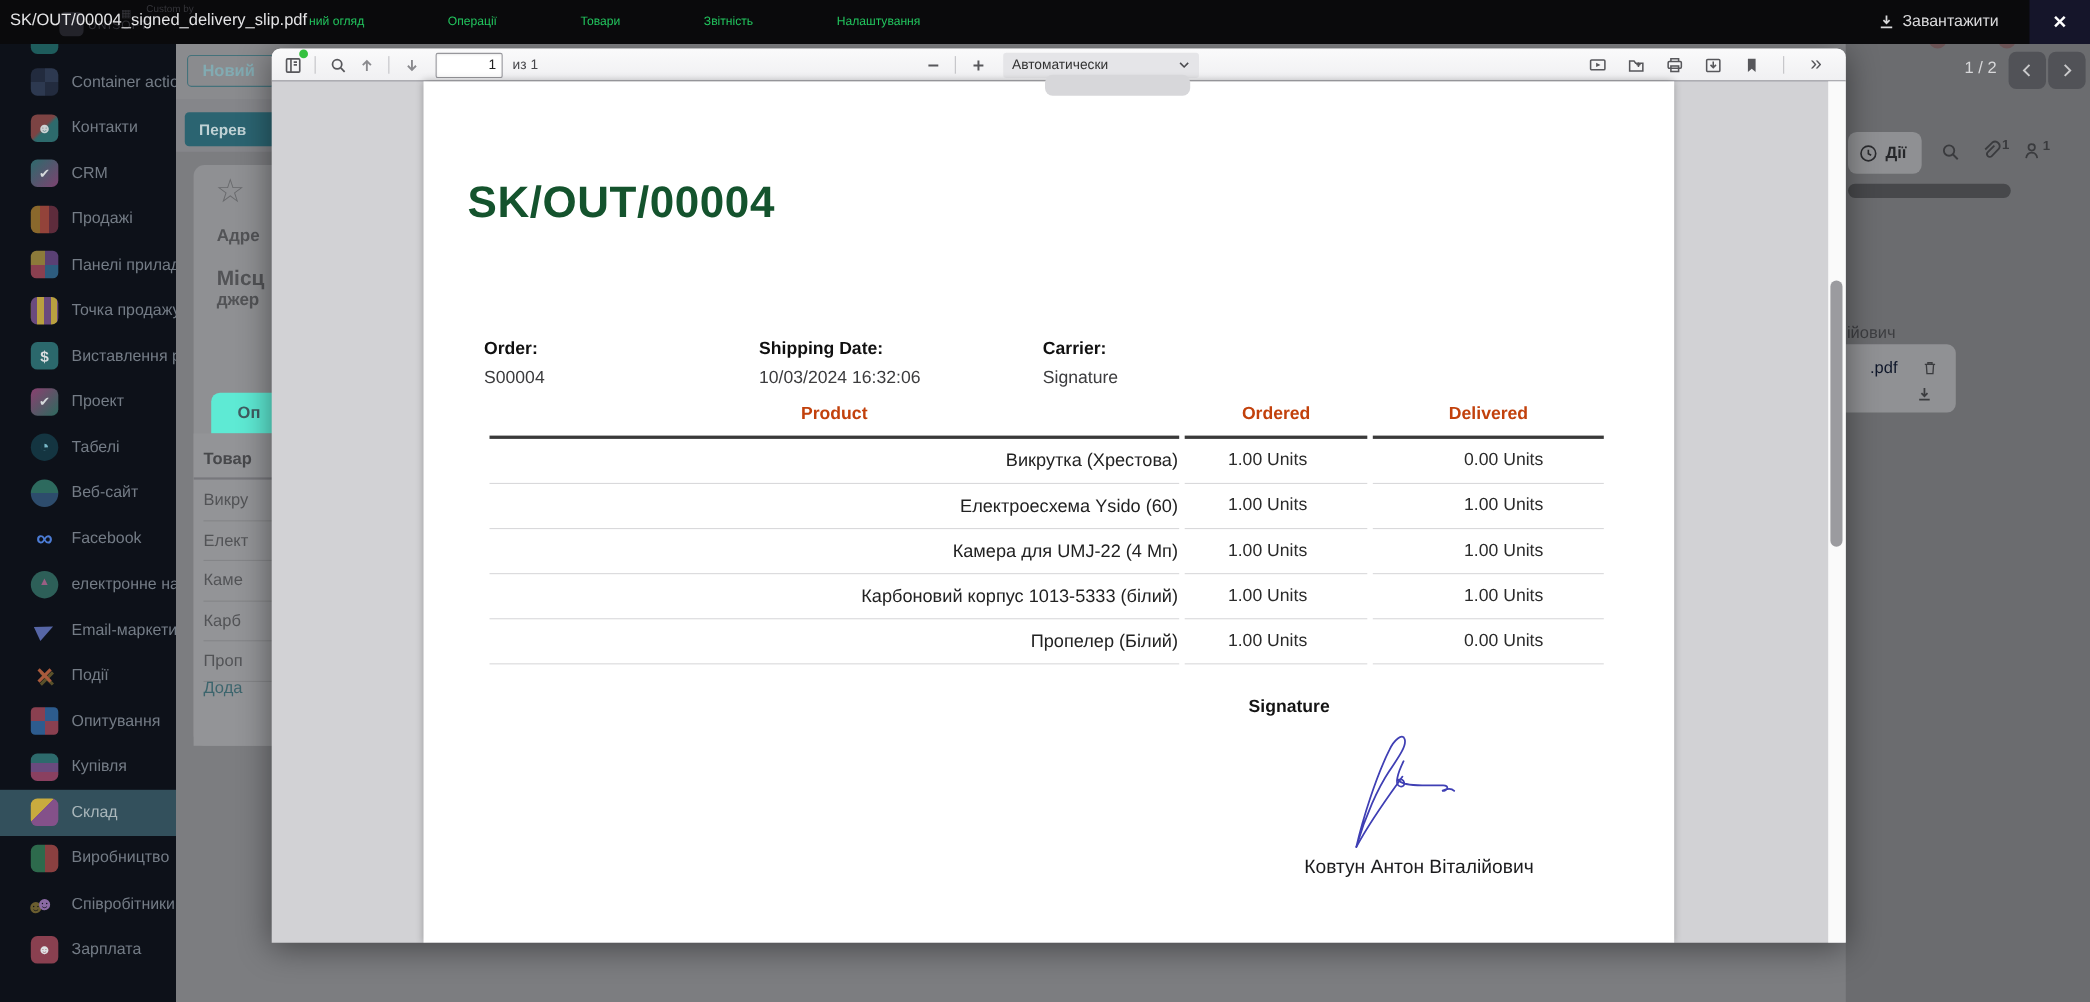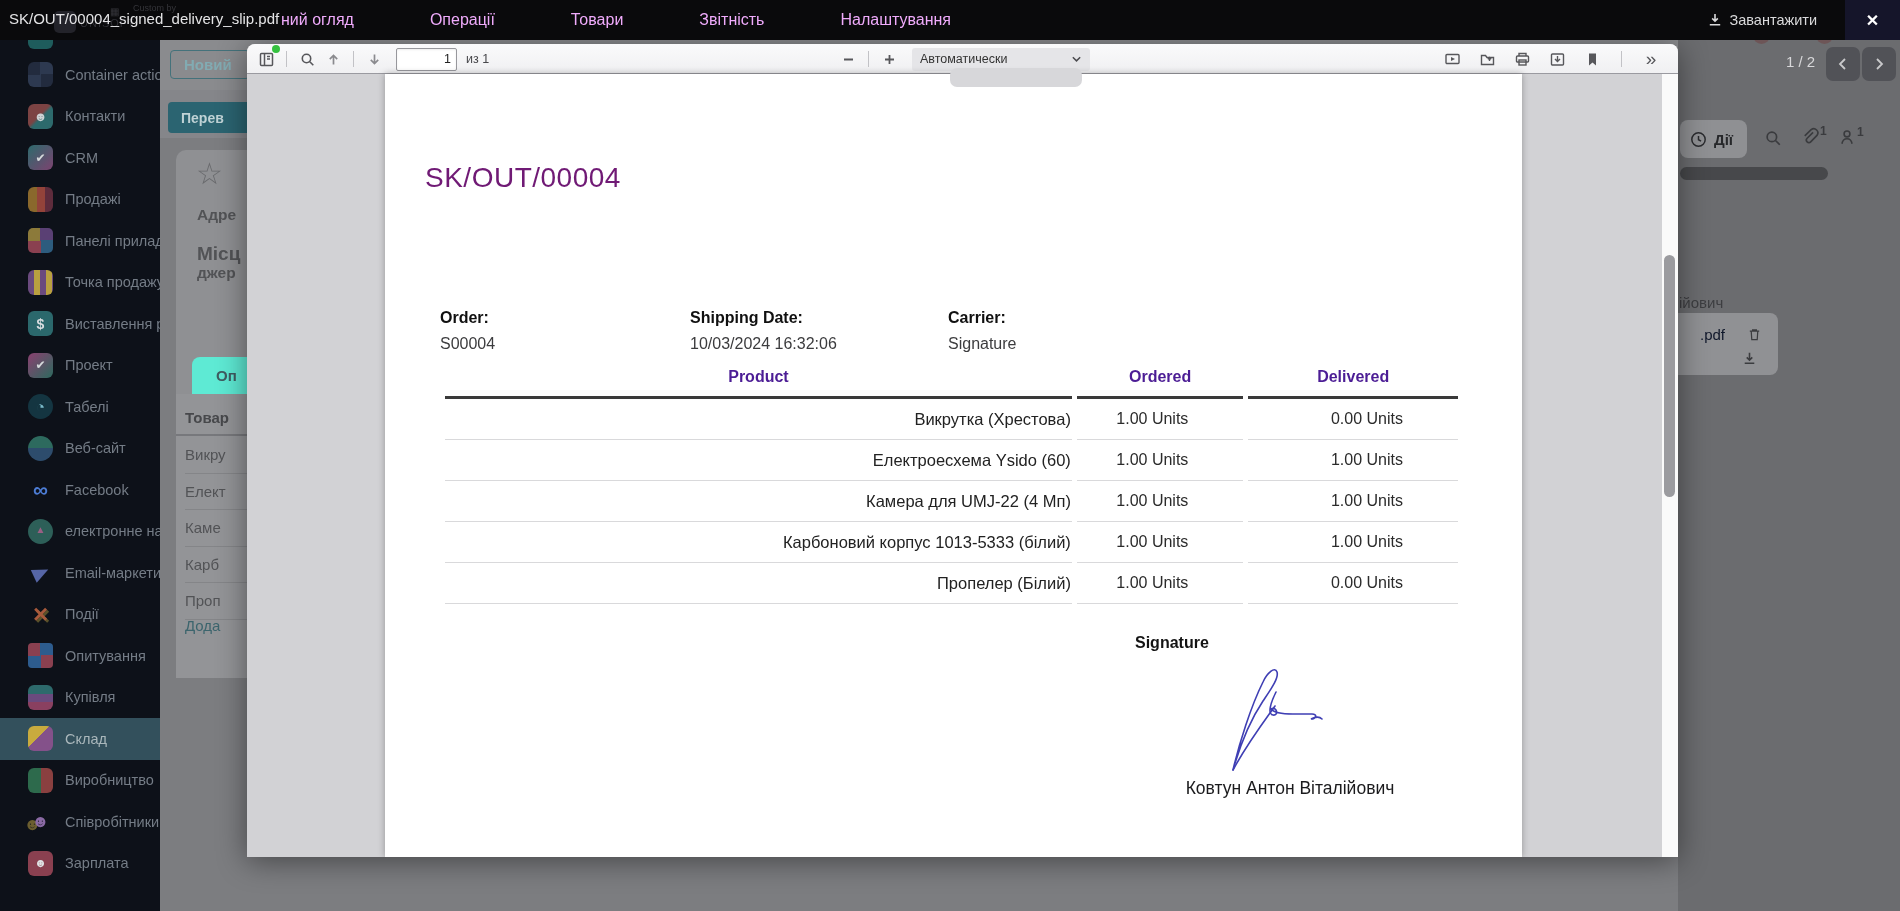--- a/index.html
+++ b/index.html
@@ -2,21 +2,21 @@
 <html><head>
 <meta charset="utf-8">
 <style>
   html,body{margin:0;padding:0;}
   body{width:1900px;height:911px;overflow:hidden;background:#7c7d80;
        font-family:"Liberation Sans",sans-serif;position:relative;}
 
   
   .topbar{position:absolute;left:0;top:0;width:1900px;height:40px;background:#0a0a0c;z-index:50;}
   .tb-ghosts{position:absolute;left:243px;top:0;height:40px;display:flex;align-items:center;gap:38px;}
-  .ghost-menu{color:#f0abfc;font-size:16px;white-space:nowrap;padding-left:38px;}
+  .ghost-menu{color:#22c55e;font-size:11px;white-space:nowrap;padding-left:38px;}
   .tb-watermark{position:absolute;left:133px;top:3px;font-size:9px;color:#35353a;}
   .tb-brand{position:absolute;left:80px;top:17px;font-size:11px;color:#303036;letter-spacing:1px;}
   .tb-appicon{position:absolute;left:54px;top:11px;width:22px;height:22px;border-radius:5px;background:#23232a;}
   .tb-grid{position:absolute;left:110px;top:6px;color:#35353a;font-size:10px;}
   .tb-title{position:absolute;left:9px;top:10px;font-size:15px;color:#e4e4e6;z-index:2;white-space:nowrap;}
   .tb-right{position:absolute;right:0;top:0;height:40px;display:flex;align-items:center;z-index:2;}
   .tb-download{display:flex;align-items:center;gap:6px;color:#dadadc;font-size:14.5px;margin-right:28px;cursor:pointer;}
   .tb-close{width:55px;height:40px;background:#15152a;color:#ffffff;display:flex;align-items:center;justify-content:center;
             font-size:16px;font-weight:bold;cursor:pointer;}
   .badge{position:absolute;top:27px;width:17px;height:17px;border-radius:50%;background:#713b3b;color:#c9a5a5;
@@ -123,28 +123,28 @@
   .pv-body{position:absolute;left:0;top:30px;right:0;bottom:0;}
   .pv-scroll{position:absolute;right:0;top:0;width:16px;bottom:0;background:#fafafa;}
   .pv-thumb{position:absolute;left:2px;width:11px;top:181px;height:242px;background:#9b9b9f;border-radius:6px;cursor:pointer;}
 
   
   .pv-page{position:absolute;left:138px;top:0;width:1137px;height:783px;background:#ffffff;
            box-shadow:0 0 7px rgba(0,0,0,.3);}
   .doc-graybar{position:absolute;left:565px;top:-6px;width:132px;height:19px;background:#d7d7da;border-radius:7px;}
   .doc-address{position:absolute;left:645px;top:8px;font-size:16.5px;color:#222;line-height:25px;}
   .doc-phone{display:flex;align-items:center;gap:8px;}
-  .doc-title{position:absolute;left:40px;top:88px;font-size:28px;font-weight:400;color:#701a75;margin:0;letter-spacing:.5px;}
+  .doc-title{position:absolute;left:40px;top:88px;font-size:40px;font-weight:700;color:#14532d;margin:0;letter-spacing:.5px;}
   .doc-info{position:absolute;left:55px;top:189px;display:flex;}
   .doc-info .b1{width:250px;} .doc-info .b2{width:258px;}
   .doc-info .lab{font-weight:bold;font-size:16px;color:#101010;margin-bottom:8px;margin-top:46px;}
   .doc-info .val{font-size:16px;color:#3c3c3e;}
   .doc-table{position:absolute;left:55px;top:288px;width:1023px;border-collapse:separate;border-spacing:5px 0;}
   .doc-table col.c0{width:62.5%;} .doc-table col.c1{width:16.6%;} .doc-table col.c2{width:20.9%;}
-  .doc-table th{font-size:16px;font-weight:bold;color:#4c1d95;padding:6px 0 10px;border-bottom:3px solid #3a3a3a;text-align:center;}
+  .doc-table th{font-size:16px;font-weight:bold;color:#c2410c;padding:6px 0 10px;border-bottom:3px solid #3a3a3a;text-align:center;}
   .doc-table td{font-size:16.5px;color:#222;height:38px;border-bottom:1px solid #d9d9db;}
   .doc-table td.c-prod{text-align:right;padding-left:10px;}
   .doc-table td.c-num{text-align:right;padding-right:55px;font-size:16px;color:#2b2b2b;}
   .doc-sig{position:absolute;left:740px;top:560px;width:330px;}
   .doc-sig .sig-lab{font-weight:bold;font-size:16px;color:#141414;margin-left:10px;}
   .doc-sig svg{display:block;margin:8px 0 0 88px;}
   .doc-sig .sig-name{font-size:17.5px;color:#1b1b1d;text-align:center;margin-top:4px;}
 
   svg{flex:none;}
 </style>

